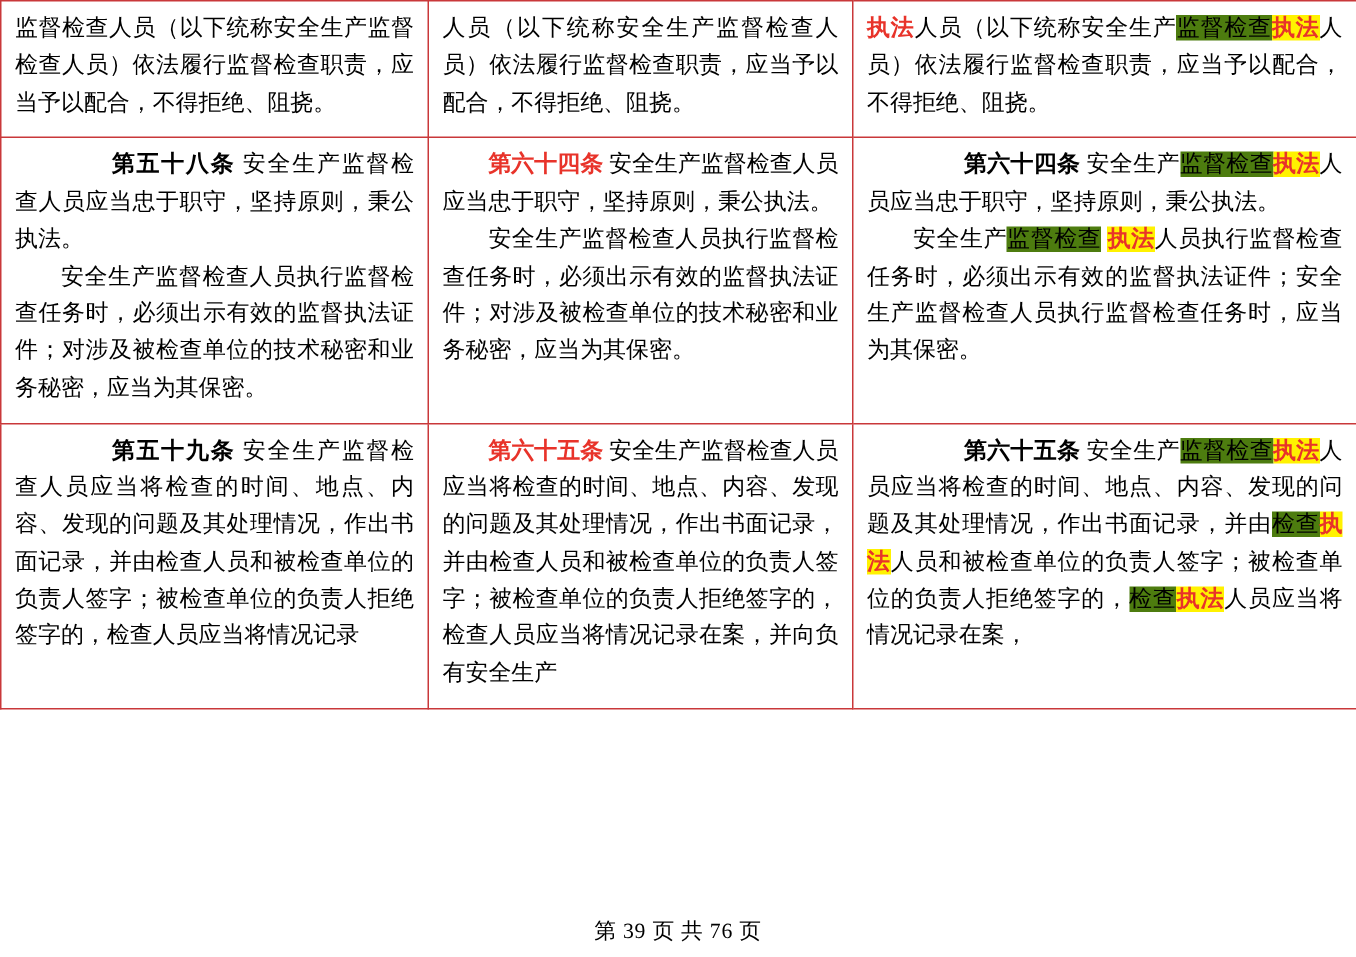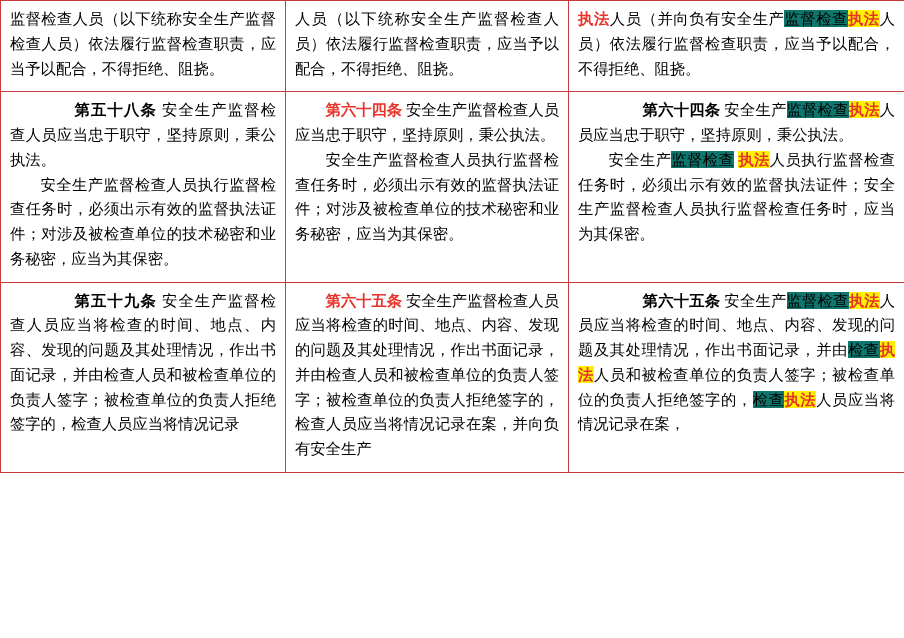--- a/index.html
+++ b/index.html
@@ -45,21 +45,21 @@
   p.para + p.para {
     margin-top: 0px;
   }
   .indent { text-indent: 2em; }
 
   .red {
     color: #e8332a;
     font-weight: bold;
   }
   .hl {
-    background: #0f766e;
+    background: #4d7c0f;
   }
   .redhl {
     color: #e8332a;
     font-weight: bold;
     background: #fff200;
   }
   .bold {
     font-weight: bold;
     margin-left: 34px;
   }
@@ -92,21 +92,21 @@
     <tbody>
 
       <tr>
         <td>
           <p class="para"><span>监督检查人员（以下统称安全生产监督检查人员）依法履行监督检查职责，应当予以配合，不得拒绝、阻挠。</span></p>
         </td>
         <td>
           <p class="para"><span>人员（以下统称安全生产监督检查人员）依法履行监督检查职责，应当予以配合，不得拒绝、阻挠。</span></p>
         </td>
         <td>
-          <p class="para"><span class="red">执法</span><span>人员（并向负有安全生产</span><span class="hl">监督检查</span><span class="redhl">执法</span><span>人员）依法履行监督检查职责，应当予以配合，不得拒绝、阻挠。</span></p>
+          <p class="para"><span class="red">执法</span><span>人员（以下统称安全生产</span><span class="hl">监督检查</span><span class="redhl">执法</span><span>人员）依法履行监督检查职责，应当予以配合，不得拒绝、阻挠。</span></p>
         </td>
       </tr>
 
       <tr>
         <td>
           <p class="para indent"><span class="bold">第五十八条</span><span>&nbsp;安全生产监督检查人员应当忠于职守，坚持原则，秉公执法。</span></p>
           <p class="para indent"><span>安全生产监督检查人员执行监督检查任务时，必须出示有效的监督执法证件；对涉及被检查单位的技术秘密和业务秘密，应当为其保密。</span></p>
         </td>
         <td>
           <p class="para indent"><span class="red">第六十四条</span><span>&nbsp;安全生产监督检查人员应当忠于职守，坚持原则，秉公执法。</span></p>
@@ -126,14 +126,21 @@
           <p class="para indent"><span class="red">第六十五条</span><span>&nbsp;安全生产监督检查人员应当将检查的时间、地点、内容、发现的问题及其处理情况，作出书面记录，并由检查人员和被检查单位的负责人签字；被检查单位的负责人拒绝签字的，检查人员应当将情况记录在案，并向负有安全生产</span></p>
         </td>
         <td>
           <p class="para indent"><span class="bold">第六十五条</span><span>&nbsp;安全生产</span><span class="hl">监督检查</span><span class="redhl">执法</span><span>人员应当将检查的时间、地点、内容、发现的问题及其处理情况，作出书面记录，并由</span><span class="hl">检查</span><span class="redhl">执法</span><span>人员和被检查单位的负责人签字；被检查单位的负责人拒绝签字的，</span><span class="hl">检查</span><span class="redhl">执法</span><span>人员应当将情况记录在案，</span></p>
         </td>
       </tr>
 
     </tbody>
   </table>
 
+  <div class="footer">
+    <span>第</span>
+    <span class="num">39</span>
+    <span>页 共</span>
+    <span class="num">76</span>
+    <span>页</span>
+  </div>
 
 </div>
 
 </body></html>

